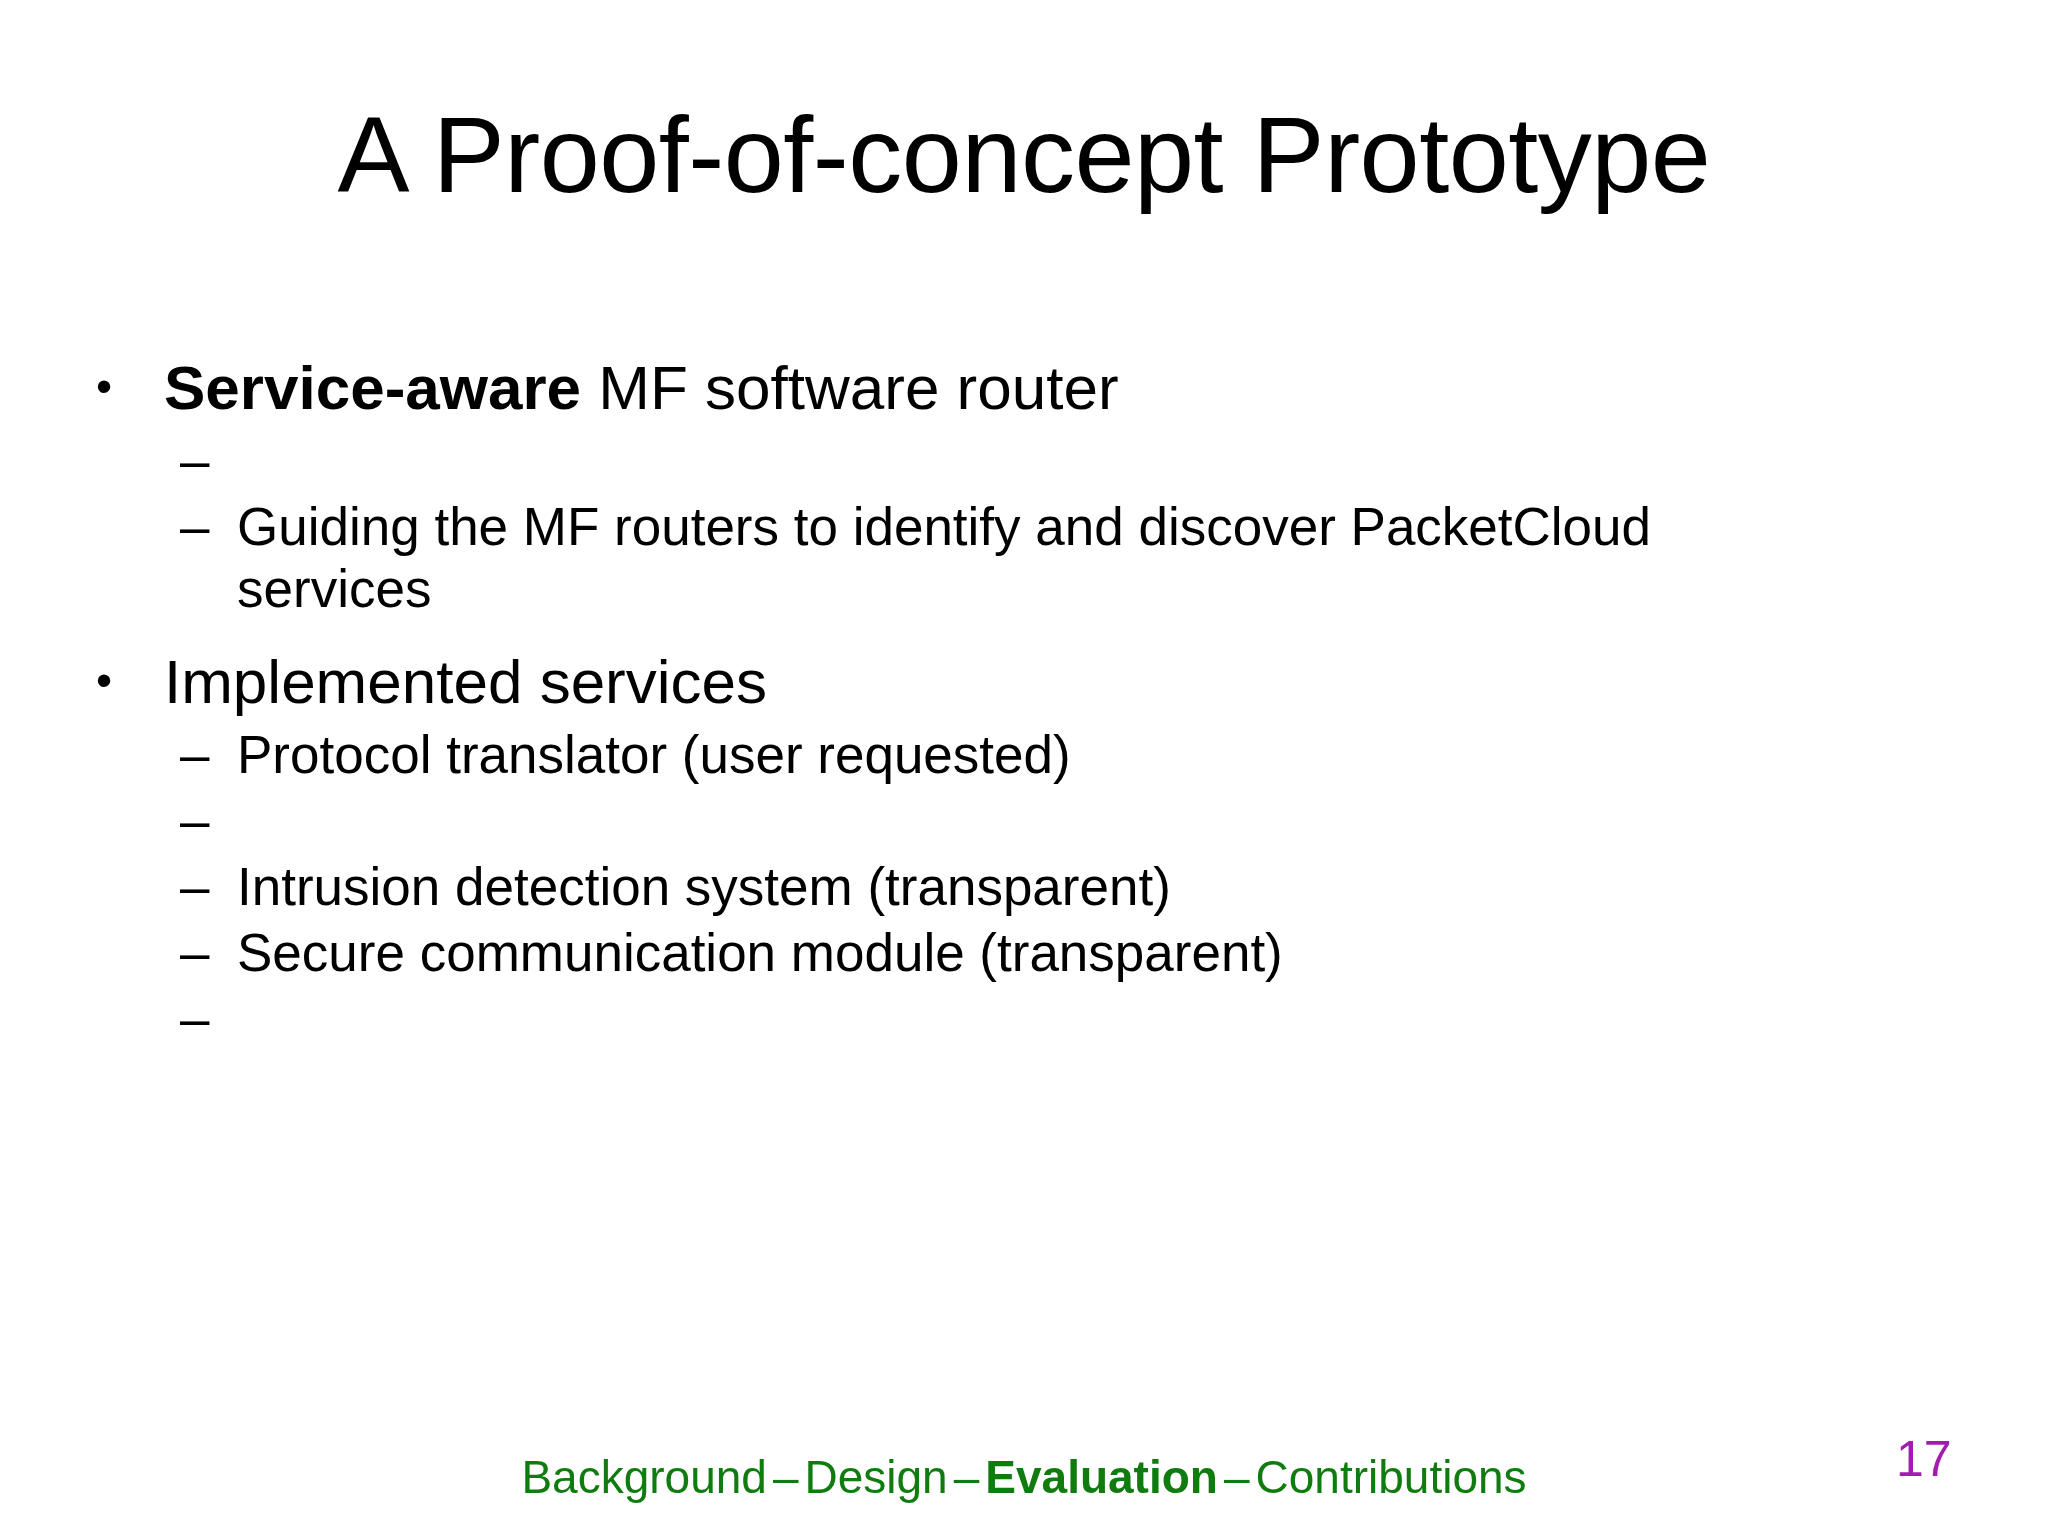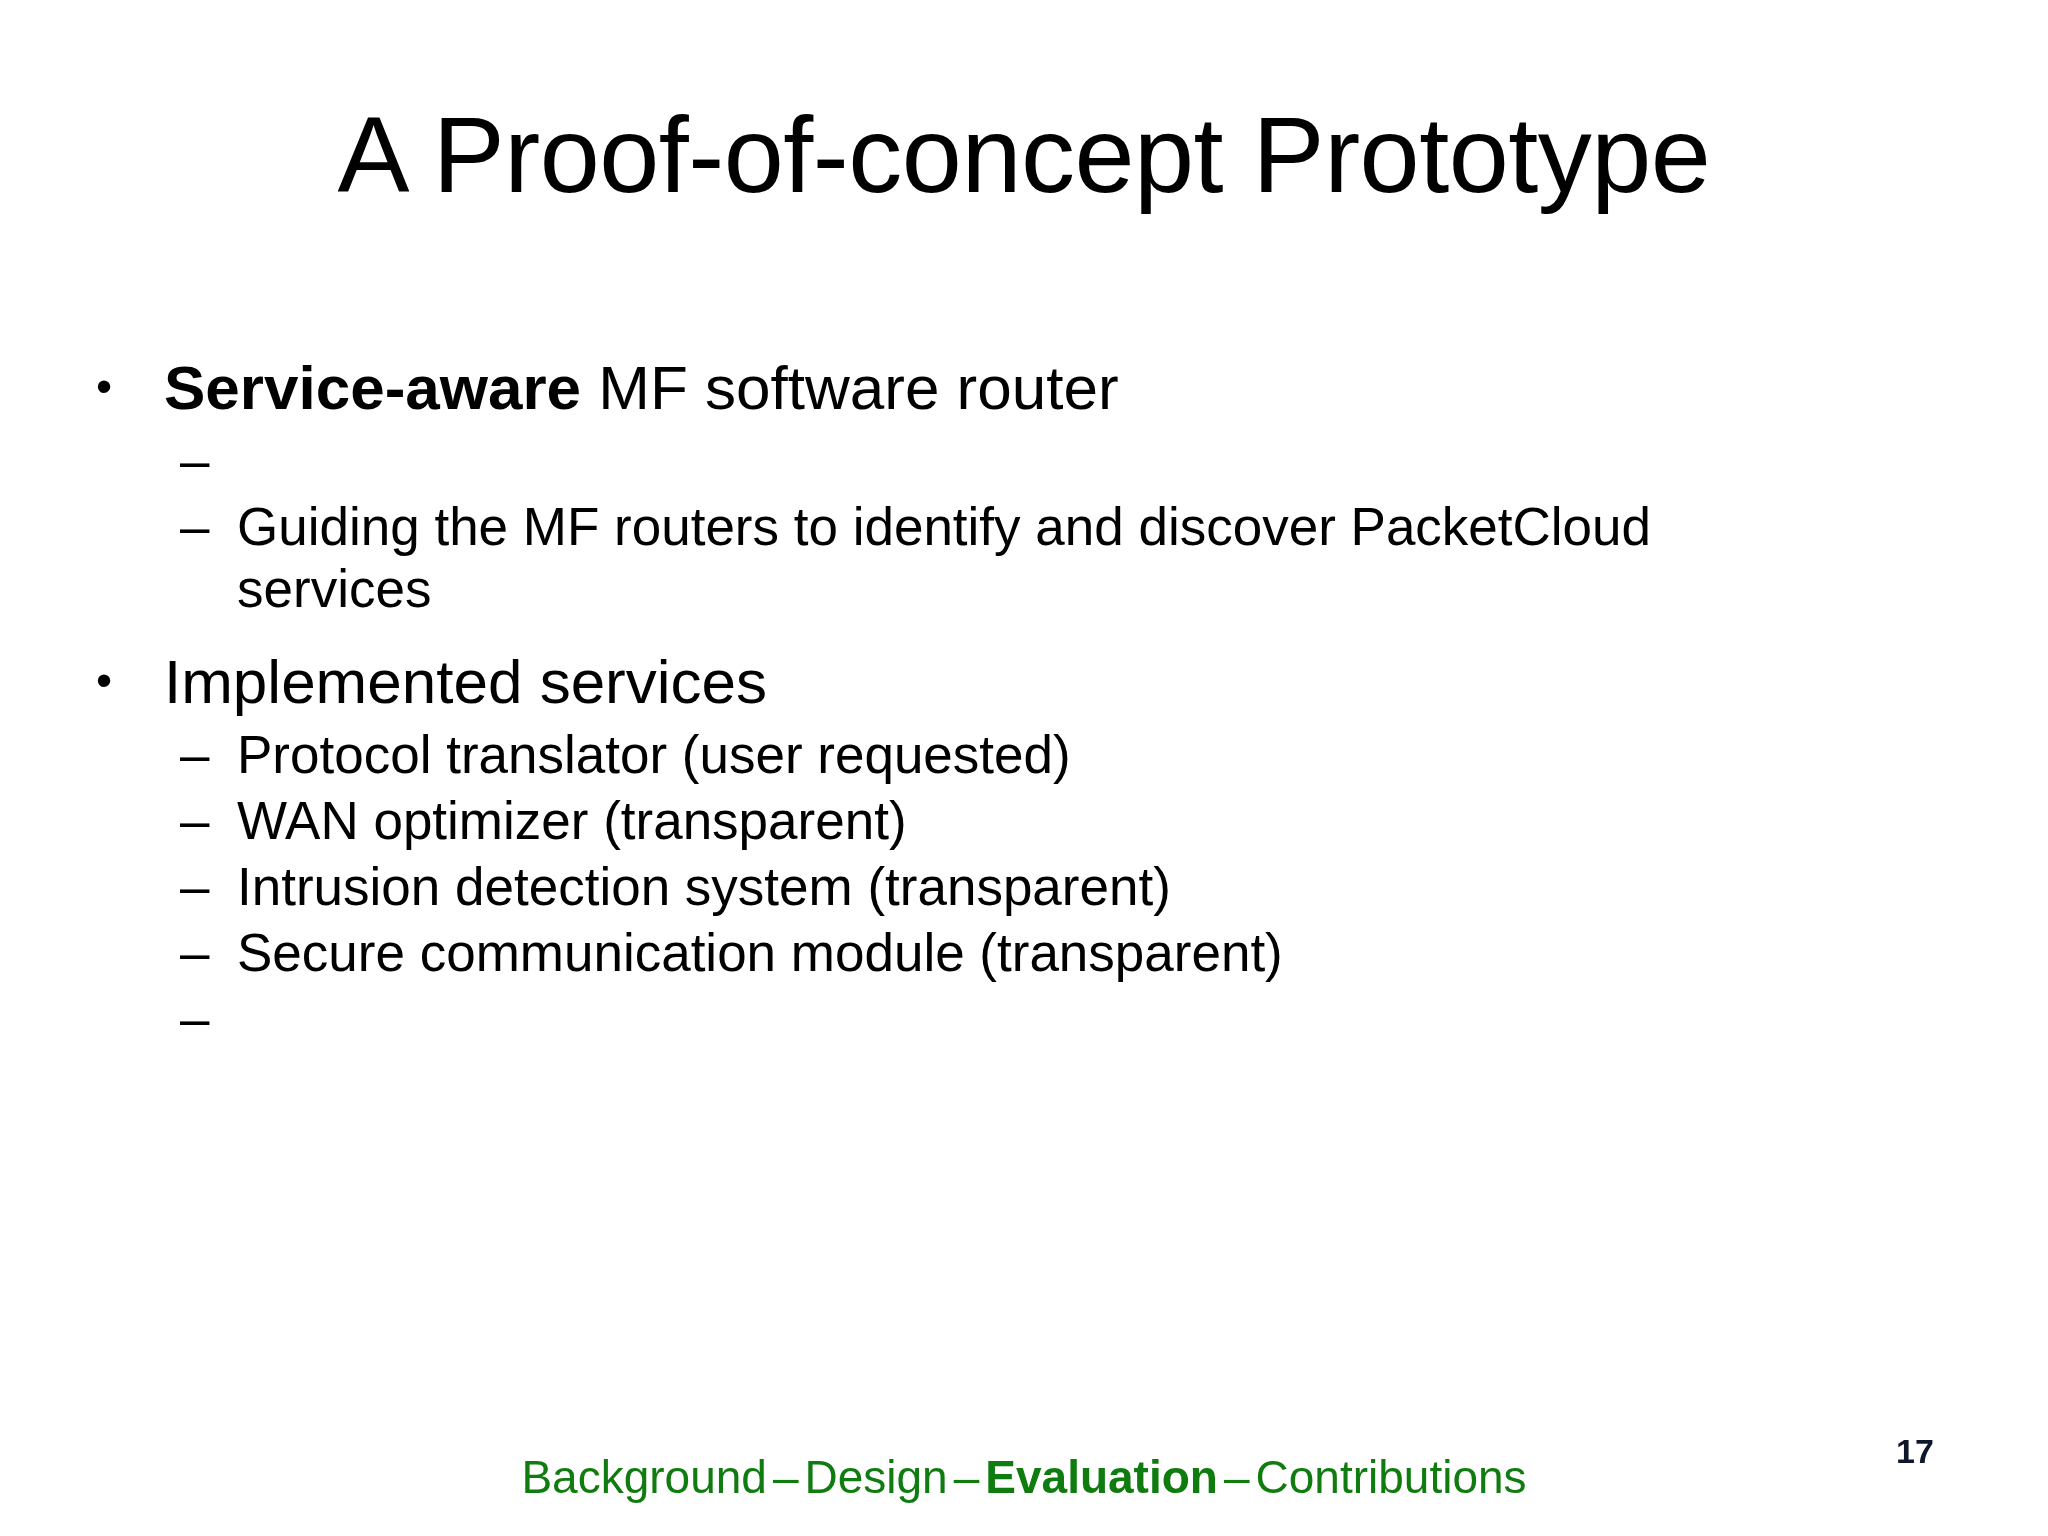--- a/index.html
+++ b/index.html
@@ -105,24 +105,23 @@
   }
   .footer-nav .seg { color: #107c10; margin-top: 47px; }
   .footer-nav .seg.active { font-weight: 700; }
   .footer-nav .sep { color: #107c10; padding: 0 6px; }
 
   .page-number {
     position: absolute;
     left: 1896px;
     top: 1434px;
     font-family: "Liberation Sans", sans-serif;
-    font-size: 34px;
-    color: #0f172a;
+    font-size: 50px;
+    color: #a21caf;
     line-height: 1;
-    font-weight: bold;
   }
 </style>
 </head>
 <body>
 
 <div class="slide">
 
   <div class="slide-title">A Proof-of-concept Prototype</div>
 
   <div class="body-block">
@@ -148,21 +147,20 @@
       <span class="txt">Implemented services</span>
     </div>
 
     <div class="lvl2">
       <span class="marker">–</span>
       <span class="txt">Protocol translator (user requested)</span>
     </div>
 
     <div class="lvl2">
       <span class="marker">–</span>
-      <span class="txt">WAN optimizer (transparent)</span>
     </div>
 
     <div class="lvl2">
       <span class="marker">–</span>
       <span class="txt">Intrusion detection system (transparent)</span>
     </div>
 
     <div class="lvl2">
       <span class="marker">–</span>
       <span class="txt">Secure communication module (transparent)</span>

